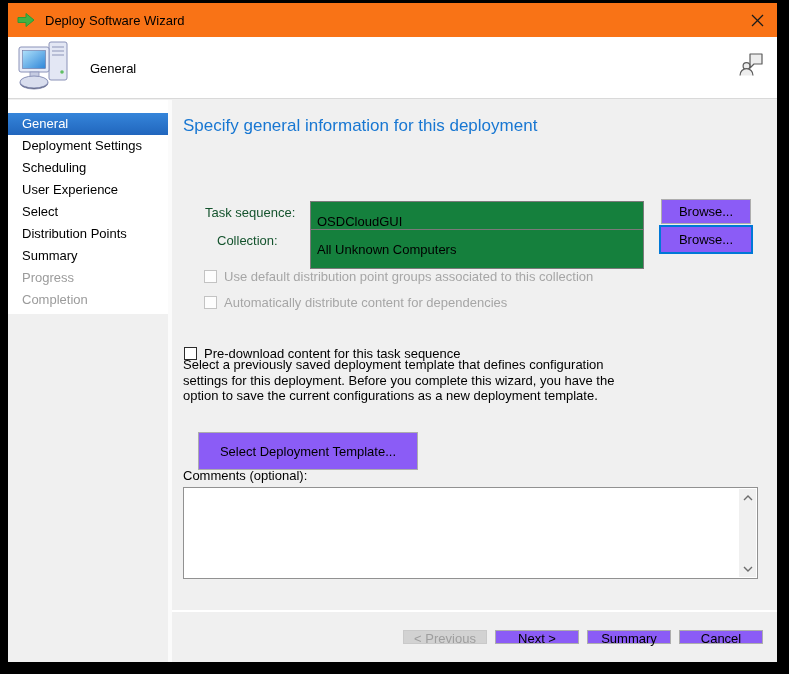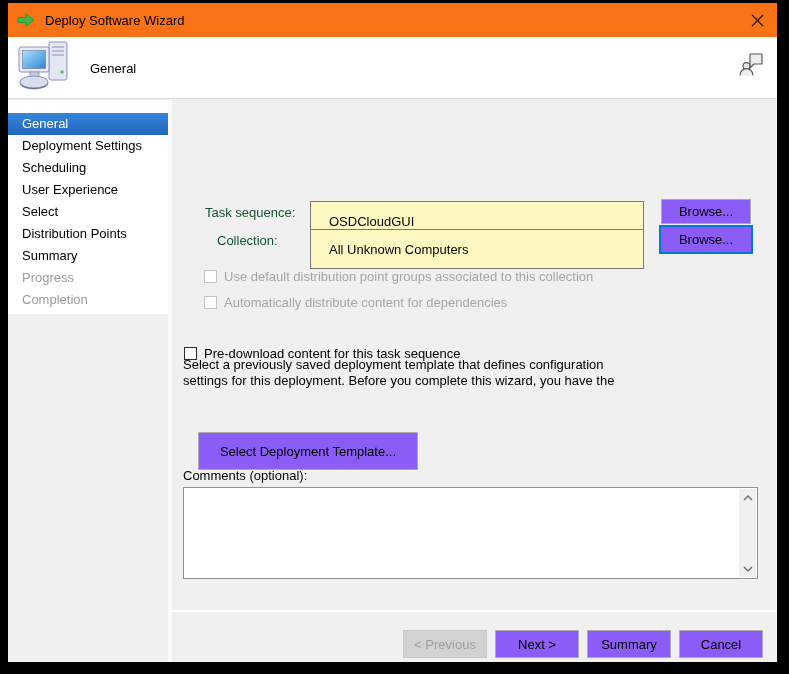--- a/index.html
+++ b/index.html
@@ -28,21 +28,21 @@
   .nav-item.indent { }
   .nav-item.selected { background:linear-gradient(#3585da,#2166bd); color:#fff; }
   .nav-item.disabled { color:#9b9b9b; }
 
   .v-sep { position:absolute; left:160px; top:0; width:4px; height:100%; background:#fbfbfb; }
 
   .content { position:absolute; left:164px; top:0; right:0; height:511px; font-size:13px; }
   .page-heading { position:absolute; left:11px; top:16px; font-size:17px; color:#1877d2; }
 
   .field-label { position:absolute; color:#14532d; }
-  .tf { position:absolute; height:40px; background:#fef9c3; border:1px solid #7a7a7a; font-size:13px; font-family:"Liberation Sans",sans-serif; padding:0 18px; color:#000; }
+  .tf { position:absolute; height:40px; background:#15803d; border:1px solid #7a7a7a; font-size:13px; font-family:"Liberation Sans",sans-serif; padding:0 6px; color:#000; }
   .btn { background:#8b5cf6; border:1px solid #adadad; font-size:13px; font-family:"Liberation Sans",sans-serif; color:#000; cursor:pointer; }
   .browse1 { position:absolute; left:489px; top:99px; width:90px; height:25px; }
   .browse2 { position:absolute; left:487px; top:125px; width:94px; height:29px; border:2px solid #0078d7; }
 
   .cb-row { position:absolute; display:flex; align-items:center; gap:7px; }
   .cb { width:13px; height:13px; background:#fff; border:1px solid #2b2b2b; flex:0 0 auto; }
   .cb-row.disabled .cb { border-color:#c3c3c3; background:#fdfdfd; }
   .cb-row.disabled .cb-label { color:#a6a6a6; }
   .cb-label { color:#000; }
 
@@ -53,21 +53,21 @@
   .comments-label { position:absolute; left:11px; top:368px; color:#000; }
   .comments-box { position:absolute; left:11px; top:387px; width:575px; height:92px; background:#fff; border:1px solid #919191; }
   .comments-text { position:absolute; left:0; top:0; right:18px; bottom:0; border:none; resize:none; font-family:"Liberation Sans",sans-serif; font-size:13px; padding:3px 6px; outline:none; }
   .vscroll { position:absolute; right:1px; top:1px; bottom:1px; width:17px; background:#f0f0f0; }
   .scroll-arrow { position:absolute; left:0; width:17px; height:17px; display:flex; align-items:center; justify-content:center; background:#f0f0f0; border:none; cursor:pointer; }
   .scroll-arrow.up { top:0; }
   .scroll-arrow.down { bottom:0; }
 
   .footer-line { position:absolute; left:164px; right:0; top:510px; height:2px; background:#fff; }
   .footer-btns { position:absolute; right:14px; top:530px; display:flex; gap:8px; }
-  .fbtn { min-width:84px; height:28px; padding:0 10px; }
+  .fbtn { min-width:84px; height:14px; padding:0 10px; }
   .fbtn.disabled { background:#d2d2d2; border-color:#c9c9c9; color:#9e9e9e; cursor:default; }
 </style>
 </head>
 <body>
 
 <div class="window">
 
   <div class="titlebar">
     <svg class="titlebar-arrow" viewBox="0 0 20 16">
       <path d="M2 5.5 H10 V1.5 L18 8 L10 14.5 V10.5 H2 Z" fill="#43b143" stroke="#2f9a36" stroke-width="1" stroke-linejoin="round"></path>
@@ -119,20 +119,21 @@
       <div class="nav-item indent">User Experience</div>
       <div class="nav-item indent">Select</div>
       <div class="nav-item indent">Distribution Points</div>
       <div class="nav-item">Summary</div>
       <div class="nav-item disabled">Progress</div>
       <div class="nav-item disabled">Completion</div>
     </div>
     <div class="v-sep"></div>
 
     <div class="content">
+      <div class="page-heading">Specify general information for this deployment</div>
 
       <span class="field-label" style="left:33px; top:105px;">Task sequence:</span>
       <input class="tf" style="left: 138px; top: 101px; width: 334px;" value="OSDCloudGUI">
       <button class="btn browse1">Browse...</button>
 
       <span class="field-label" style="left:33px; top:133px;margin-left:12px;">Collection:</span>
       <input class="tf" style="left: 138px; top: 129px; width: 334px;" value="All Unknown Computers">
       <button class="btn browse2">Browse...</button>
 
       <div class="cb-row disabled" style="left:32px; top:169px;">
@@ -144,20 +145,21 @@
         <span class="cb-label">Automatically distribute content for dependencies</span>
       </div>
       <div class="cb-row" style="left:12px; top:226px;margin-top:20px;">
         <span class="cb"></span>
         <span class="cb-label">Pre-download content for this task sequence</span>
       </div>
 
       <div class="note">
         <div>Select a previously saved deployment template that defines configuration</div>
         <div>settings for this deployment. Before you complete this wizard, you have the</div>
+        <div>option to save the current configurations as a new deployment template.</div>
       </div>
 
       <button class="btn template-btn">Select Deployment Template...</button>
 
       <span class="comments-label">Comments (optional):</span>
       <div class="comments-box">
         <textarea class="comments-text" style=""></textarea>
         <div class="vscroll">
           <button class="scroll-arrow up">
             <svg width="10" height="6" viewBox="0 0 10 6">

